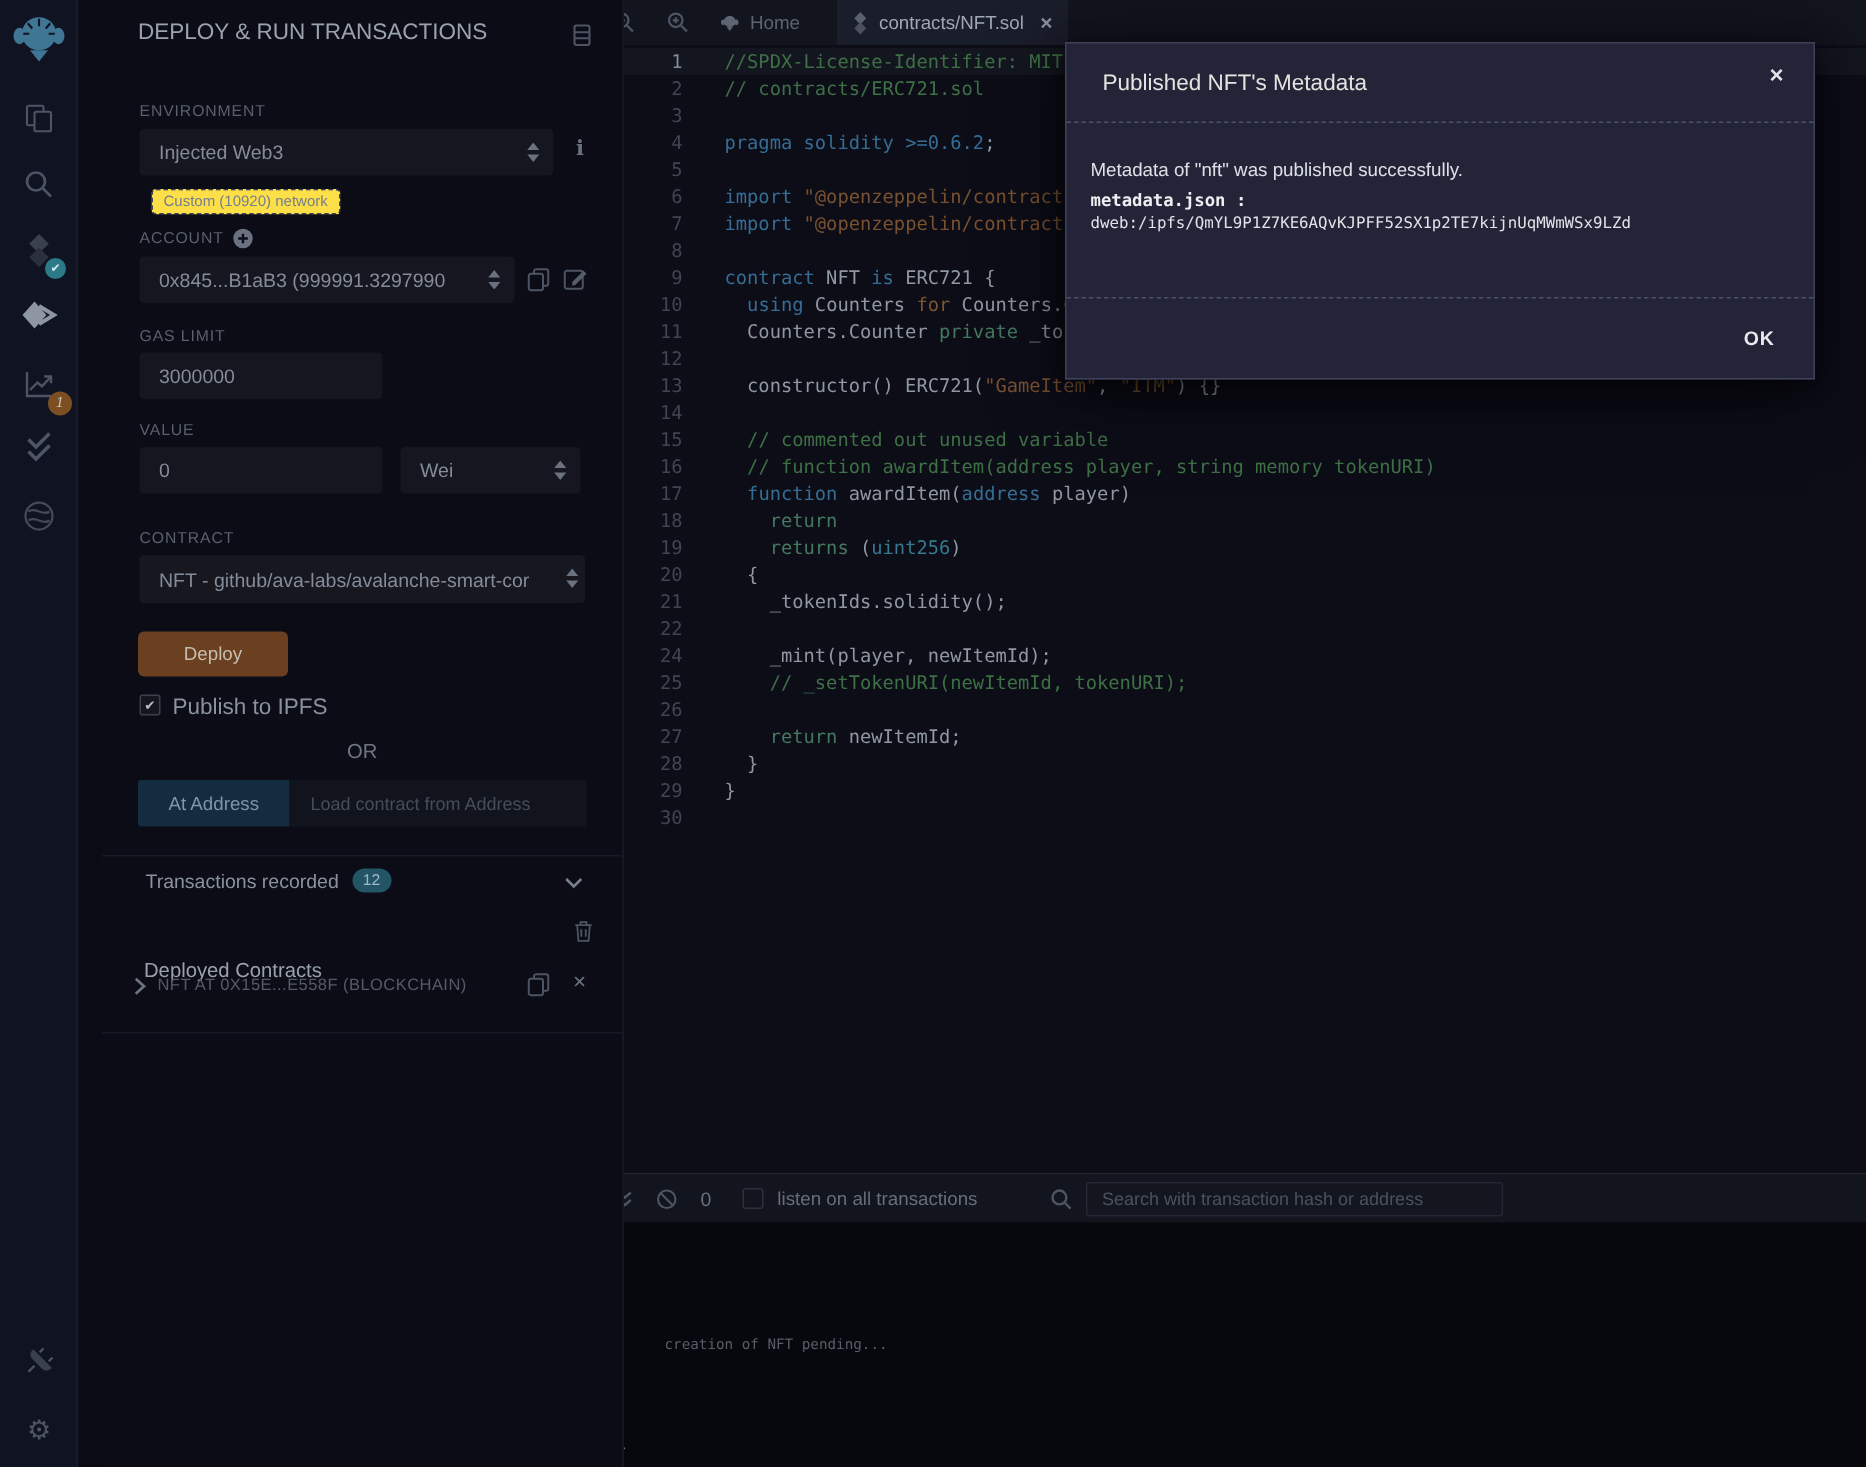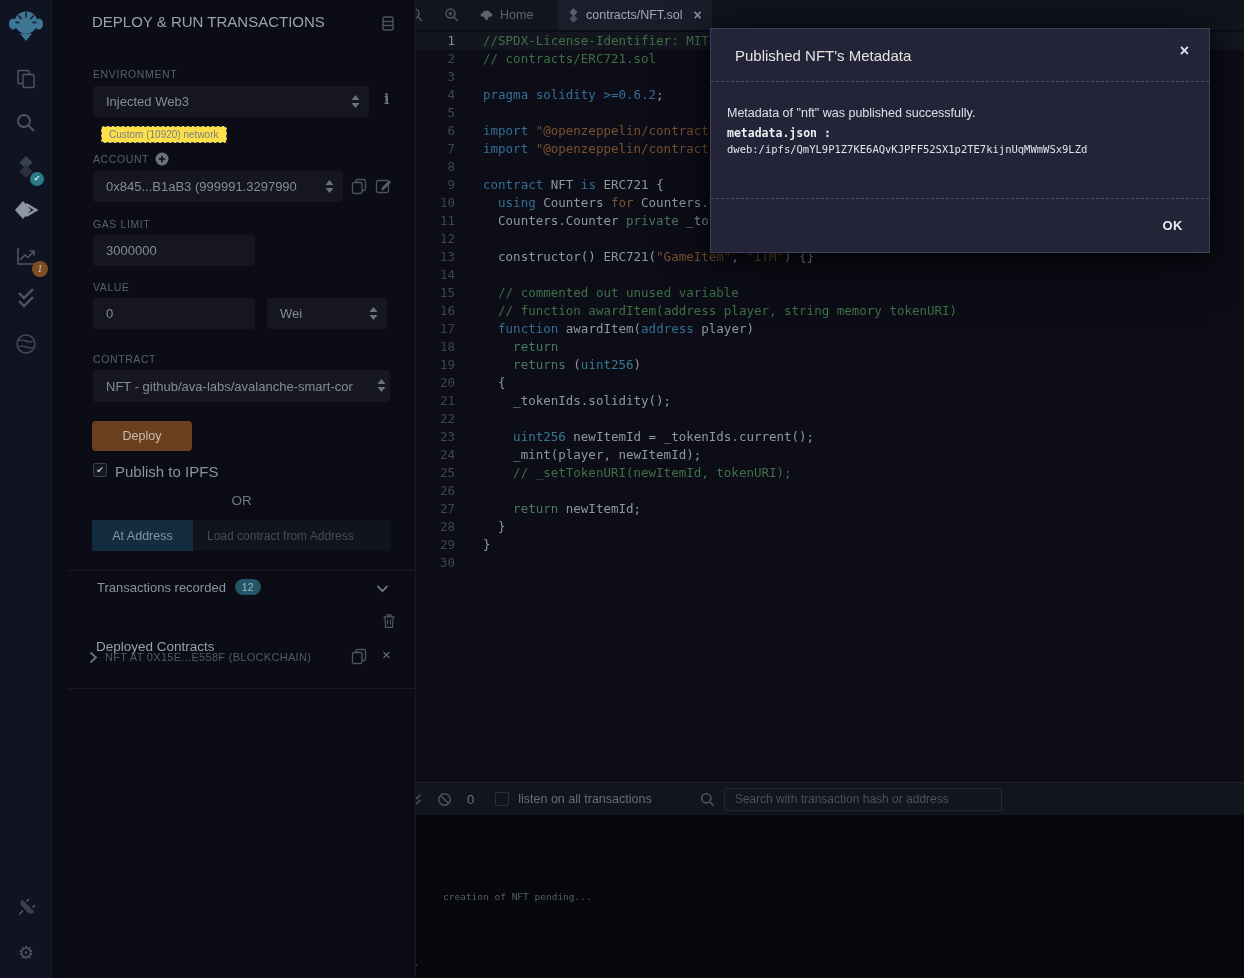--- a/index.html
+++ b/index.html
@@ -332,21 +332,20 @@
         <div class="code-line"><span class="ln">13</span><span class="code"><span class="sg-d">  constructor() ERC721(</span><span class="sg-s">"GameItem"</span><span class="sg-d">, </span><span class="sg-s">"ITM"</span><span class="sg-d">) {}</span></span></div>
         <div class="code-line"><span class="ln">14</span><span class="code"></span></div>
         <div class="code-line"><span class="ln">15</span><span class="code"><span class="sg-d">  </span><span class="sg-c">// commented out unused variable</span></span></div>
         <div class="code-line"><span class="ln">16</span><span class="code"><span class="sg-d">  </span><span class="sg-c">// function awardItem(address player, string memory tokenURI)</span></span></div>
         <div class="code-line"><span class="ln">17</span><span class="code"><span class="sg-d">  </span><span class="sg-k">function</span><span class="sg-d"> awardItem(</span><span class="sg-k">address</span><span class="sg-d"> player)</span></span></div>
         <div class="code-line"><span class="ln">18</span><span class="code"><span class="sg-d">    </span><span class="sg-g">return</span></span></div>
         <div class="code-line"><span class="ln">19</span><span class="code"><span class="sg-d">    </span><span class="sg-g">returns</span><span class="sg-d"> (</span><span class="sg-t">uint256</span><span class="sg-d">)</span></span></div>
         <div class="code-line"><span class="ln">20</span><span class="code"><span class="sg-d">  {</span></span></div>
         <div class="code-line"><span class="ln">21</span><span class="code"><span class="sg-d">    _tokenIds.solidity();</span></span></div>
         <div class="code-line"><span class="ln">22</span><span class="code"></span></div>
-        <div class="code-line"><span class="ln">23</span><span class="code"><span class="sg-d">    </span><span class="sg-t">uint256</span><span class="sg-d"> newItemId = _tokenIds.current();</span></span></div>
         <div class="code-line"><span class="ln">24</span><span class="code"><span class="sg-d">    _mint(player, newItemId);</span></span></div>
         <div class="code-line"><span class="ln">25</span><span class="code"><span class="sg-d">    </span><span class="sg-c">// _setTokenURI(newItemId, tokenURI);</span></span></div>
         <div class="code-line"><span class="ln">26</span><span class="code"></span></div>
         <div class="code-line"><span class="ln">27</span><span class="code"><span class="sg-d">    </span><span class="sg-g">return</span><span class="sg-d"> newItemId;</span></span></div>
         <div class="code-line"><span class="ln">28</span><span class="code"><span class="sg-d">  }</span></span></div>
         <div class="code-line"><span class="ln">29</span><span class="code"><span class="sg-d">}</span></span></div>
         <div class="code-line"><span class="ln">30</span><span class="code"></span></div>
       </div>
   </div>
 

